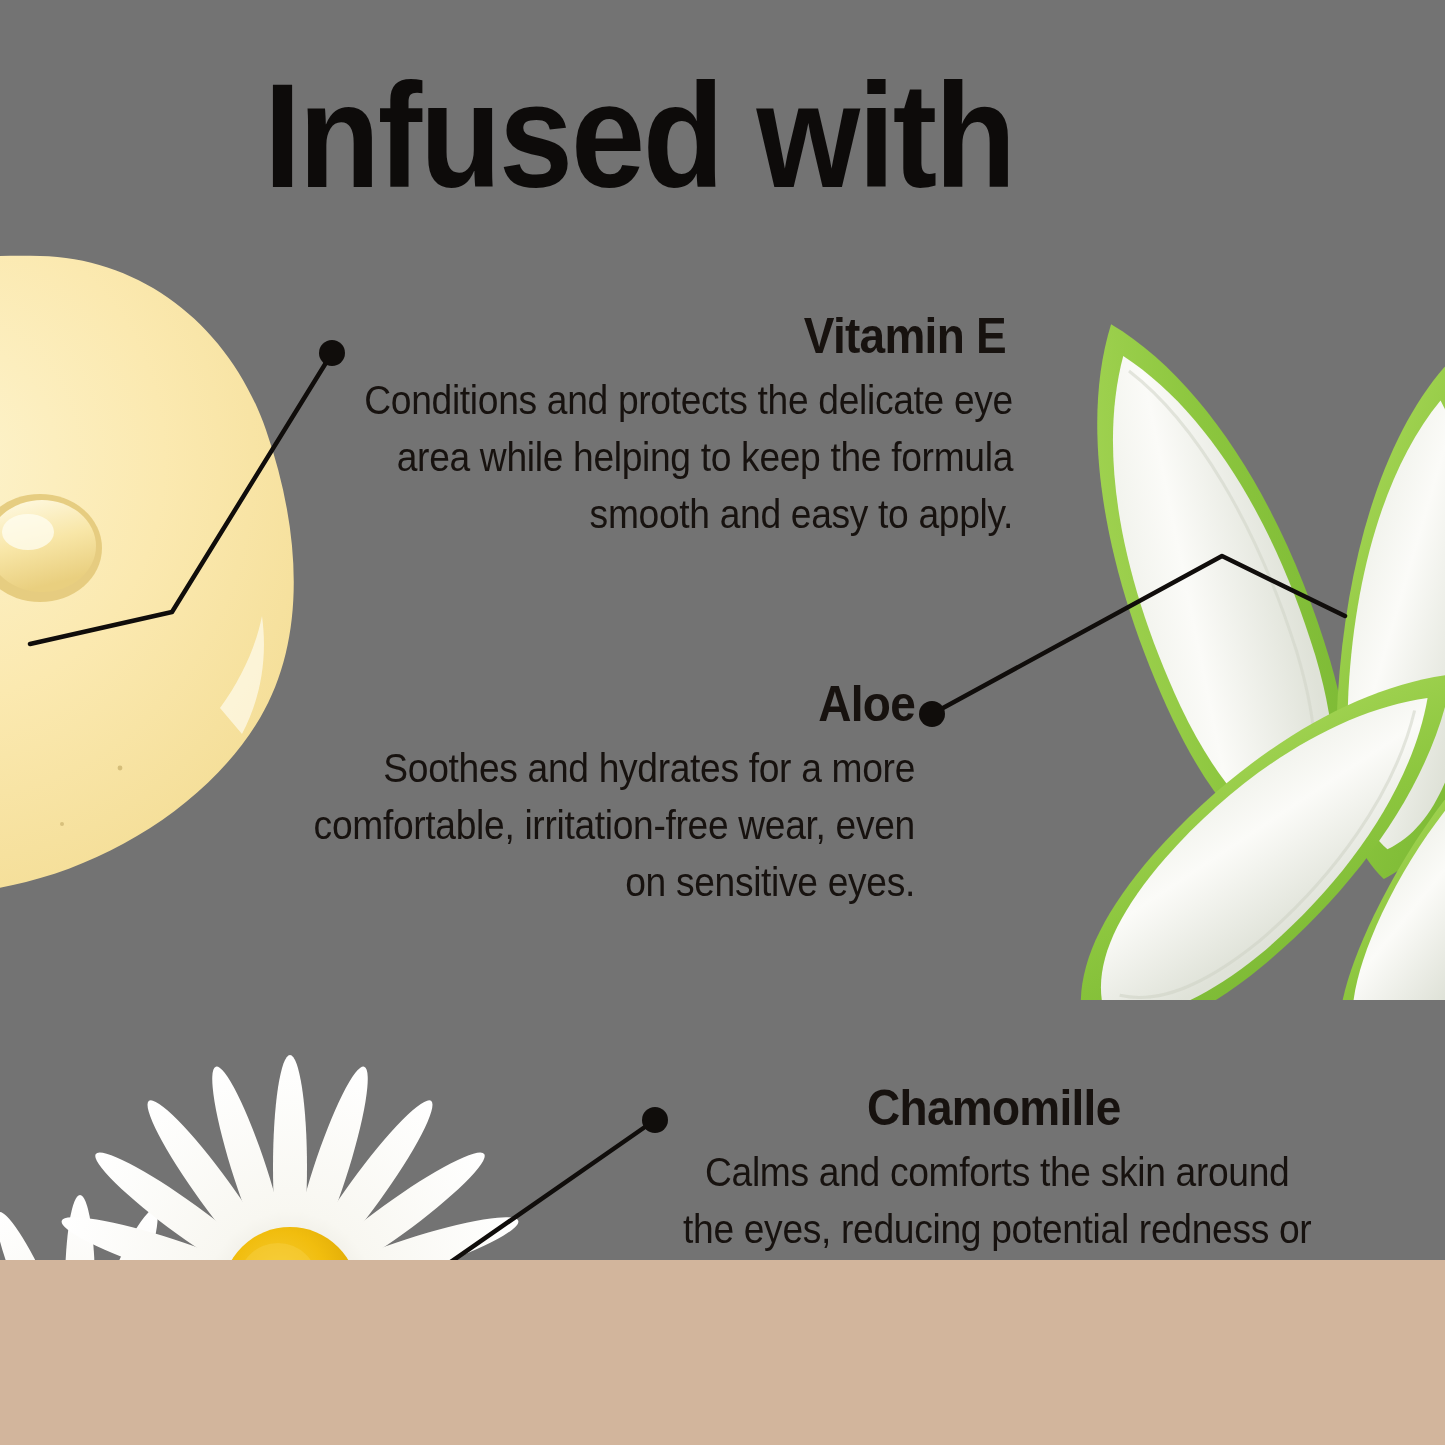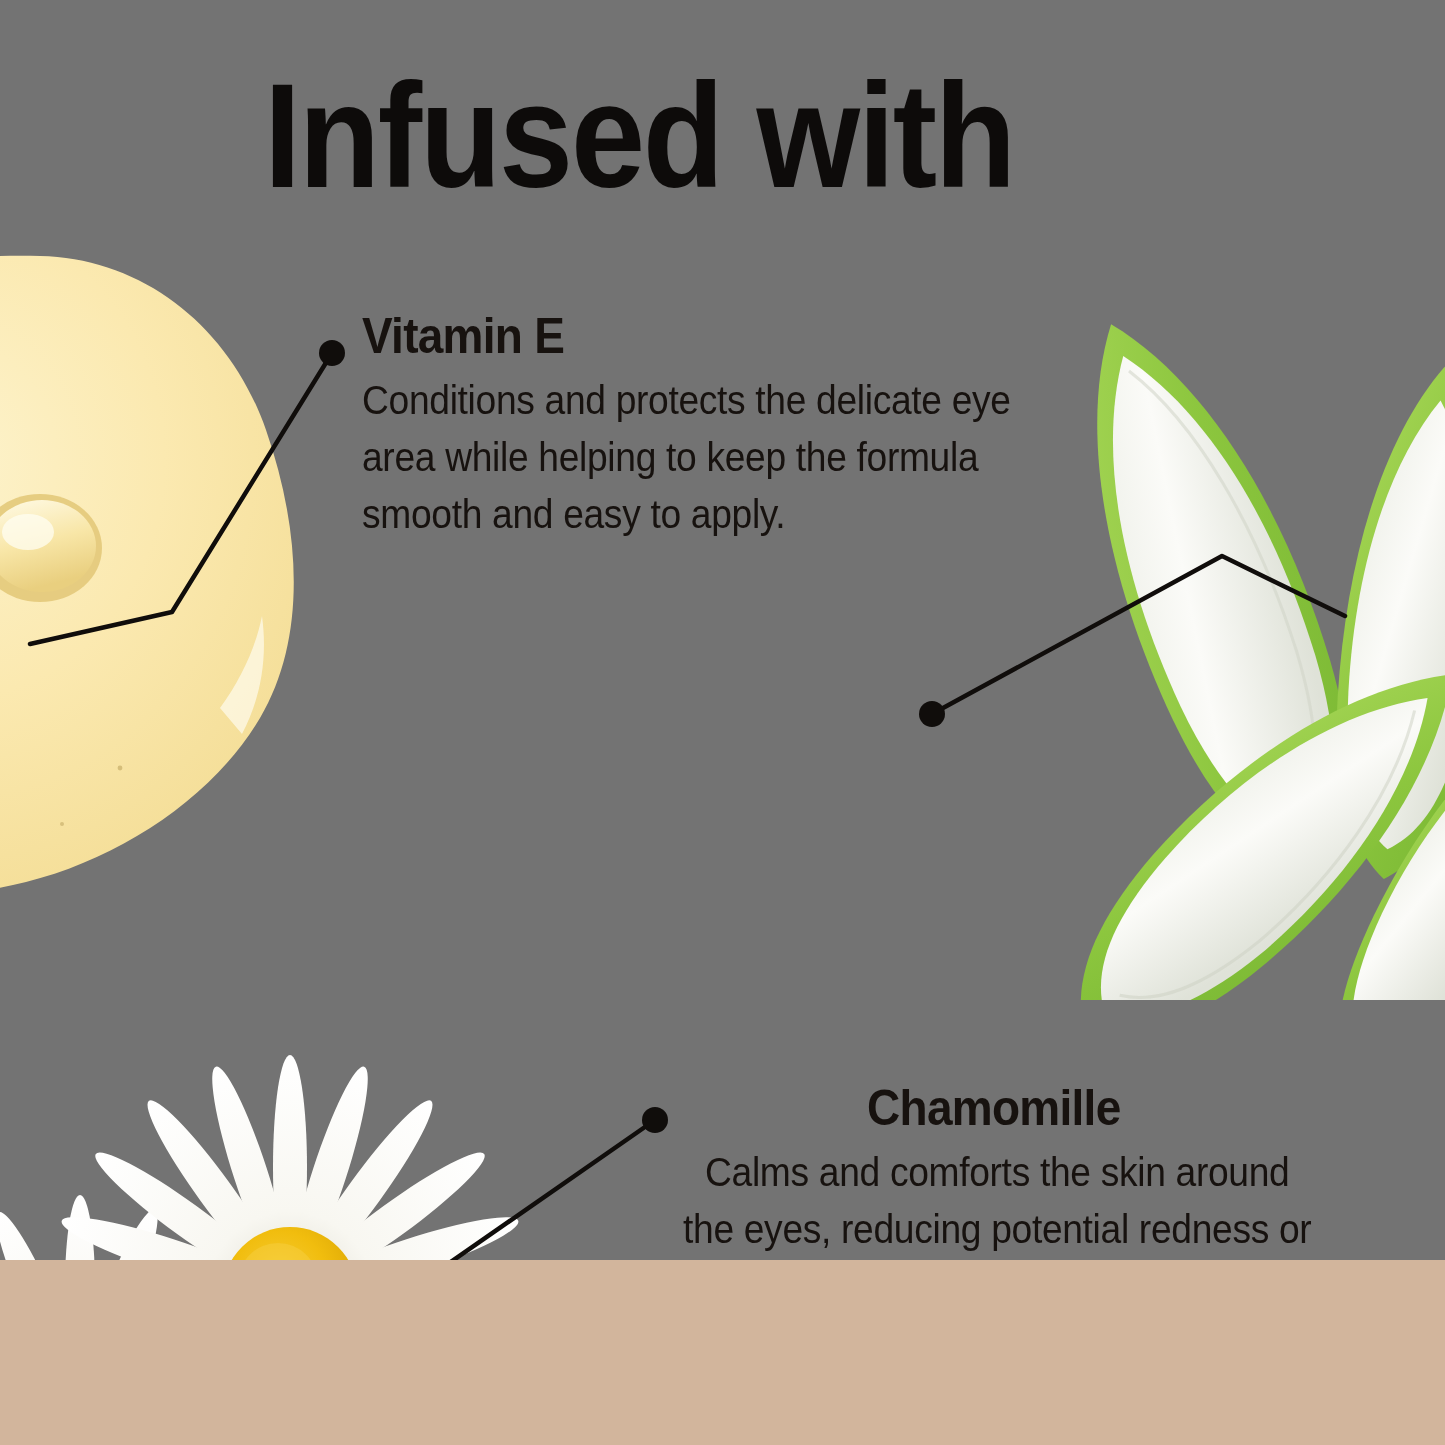--- a/index.html
+++ b/index.html
@@ -57,21 +57,21 @@
   .block p {
     font-size:40px;
     font-weight:400;
     line-height:1.43;
     letter-spacing:-0.35px;
     transform:scaleX(0.93);
     transform-origin:left top;
   }
 
   
-  #block-vitamin-e { left:362px; top:310px; width:700px; }
+  #block-vitamin-e { left:362px; top:310px; width:700px;text-align:right; }
 
   
   #block-aloe { left:250px; top:678px; width:665px; text-align:right; }
   #block-aloe h2 { transform-origin:right top; }
   #block-aloe p  { transform-origin:right top; }
 
   
   #block-chamomille { left:681px; top:1082px; width:680px;text-align:center; }
 </style>
 </head>
@@ -240,19 +240,23 @@
     <circle cx="655" cy="1120" r="13" fill="#100d0b"></circle>
   </svg>
 
   <div class="title">Infused with</div>
 
   <div class="block" id="block-vitamin-e">
     <h2>Vitamin E</h2>
     <p>Conditions and protects the delicate eye area while helping to keep the formula smooth and easy to apply.</p>
   </div>
 
+  <div class="block" id="block-aloe">
+    <h2>Aloe</h2>
+    <p>Soothes and hydrates for a more comfortable, irritation-free wear, even on sensitive eyes.</p>
+  </div>
 
   <div class="block" id="block-chamomille">
     <h2>Chamomille</h2>
     <p>Calms and comforts the skin around the eyes, reducing potential redness or irritation for gentle, all-day wear.</p>
   </div>
 
 </div>
 
 </body></html>

